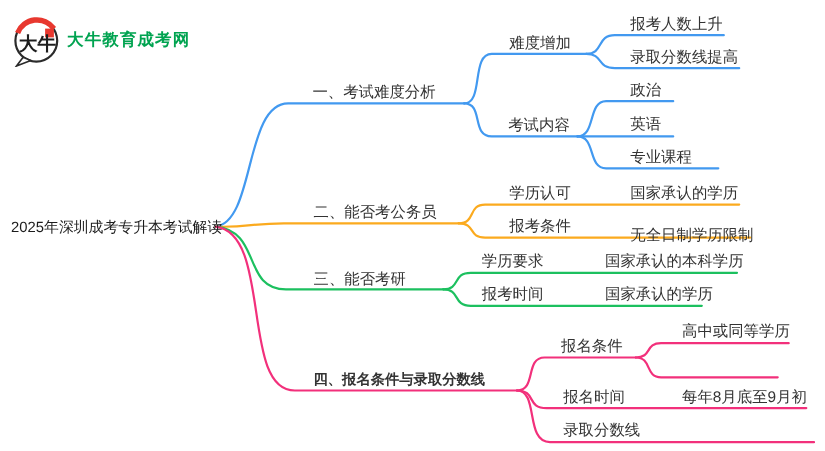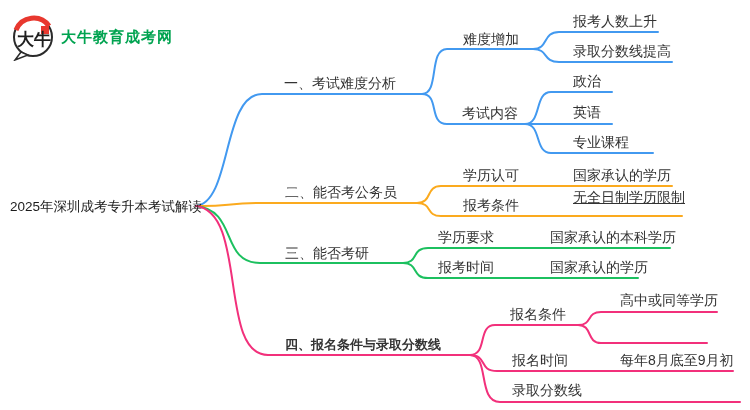--- a/index.html
+++ b/index.html
@@ -78,21 +78,21 @@
   <div class="lbl" style="left:573px;top:43px;">录取分数线提高</div>
   <div class="lbl" style="left:462px;top:105px;">考试内容</div>
   <div class="lbl" style="left:573px;top:73px;">政治</div>
   <div class="lbl" style="left:573px;top:104px;text-align:right;">英语</div>
   <div class="lbl" style="left:573px;top:134px;">专业课程</div>
 
   <div class="lbl branch-lbl" style="left:285px;top:184px;">二、能否考公务员</div>
   <div class="lbl" style="left:463px;top:167px;">学历认可</div>
   <div class="lbl" style="left:573px;top:167px;">国家承认的学历</div>
   <div class="lbl" style="left:463px;top:197px;">报考条件</div>
-  <div class="lbl" style="left:573px;top:189px;text-decoration:underline;">无全日制学历限制</div>
+  <div class="lbl" style="left:573px;top:205px;">无全日制学历限制</div>
 
   <div class="lbl branch-lbl" style="left:285px;top:245px;">三、能否考研</div>
   <div class="lbl" style="left:438px;top:229px;">学历要求</div>
   <div class="lbl" style="left:550px;top:229px;">国家承认的本科学历</div>
   <div class="lbl" style="left:438px;top:259px;">报考时间</div>
   <div class="lbl" style="left:550px;top:259px;">国家承认的学历</div>
 
   <div class="lbl branch-lbl b4-lbl" style="left:285px;top:337px;">四、报名条件与录取分数线</div>
   <div class="lbl" style="left:510px;top:306px;">报名条件</div>
   <div class="lbl" style="left:620px;top:292px;">高中或同等学历</div>

